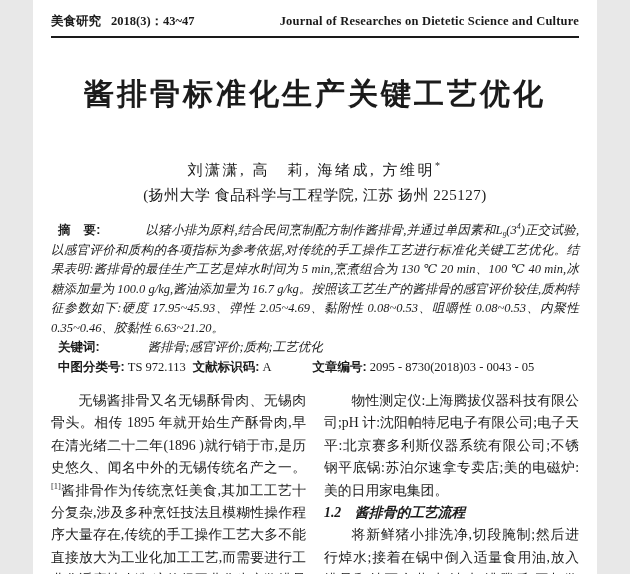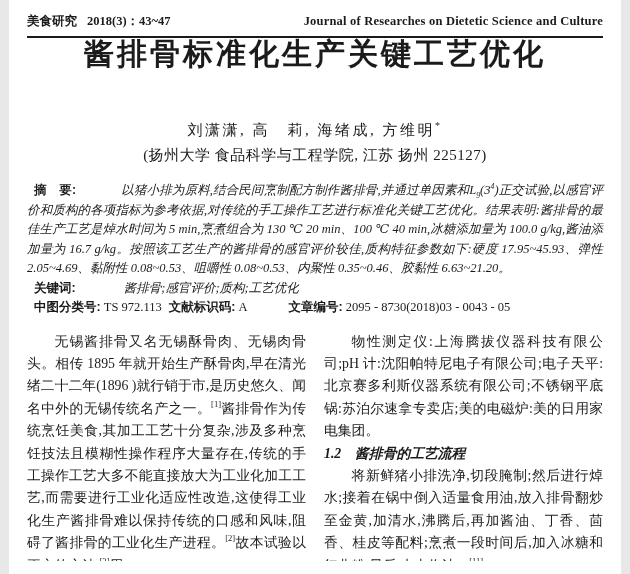--- a/index.html
+++ b/index.html
@@ -1,31 +1,31 @@
 <!DOCTYPE html>
 <html lang="zh"><head>
 <meta charset="utf-8">
 <style>
   html,body{margin:0;padding:0;background:#e8e8e8;}
   .page{
-    width:612px;height:574px;background:#ffffff;color:#1b1b1b;
+    width:564px;height:574px;background:#ffffff;color:#1b1b1b;
     font-family:"Liberation Serif","DejaVu Serif",serif;
     overflow:hidden;position:relative;margin:0 auto;
   }
   
   .hdr{display:flex;justify-content:space-between;align-items:baseline;
        padding:13px 18px 3px 18px;font-size:12.5px;font-weight:bold;}
   .hdr-left{display:flex;gap:10px;align-items:baseline;}
   .hdr-cn{font-family:"Liberation Sans","DejaVu Sans",sans-serif;font-weight:bold;}
   .hdr-issue{font-family:"Liberation Serif",serif;font-weight:bold;}
   .hdr-en{font-family:"Liberation Serif",serif;font-weight:bold;letter-spacing:0.2px;}
   .rule{border:none;border-top:2px solid #1a1a1a;margin:3px 18px 0 18px;}
   
   .title{text-align:center;font-size:30px;font-weight:bold;letter-spacing:3px;
-         line-height:32px;}
+         margin-top:40px;line-height:32px;}
   .authors{text-align:center;font-size:15px;letter-spacing:2.5px;margin-top:51px;}
   .authors sup{font-size:10px;}
   .affil{text-align:center;font-size:15px;letter-spacing:0.5px;margin-top:6px;}
   
   .abstract{margin:16px 18px 0 18px;font-size:12.5px;line-height:19.5px;text-align:justify;}
   .blabel{font-weight:bold;font-style:normal;font-family:Liberation Sans, sans-serif;margin-left:7px;}
   .kai{font-style:italic;margin-left:45px;}
   .meta-line{white-space:nowrap;}
   .meta-val{}
   .meta-val2{margin-right:34px;}

